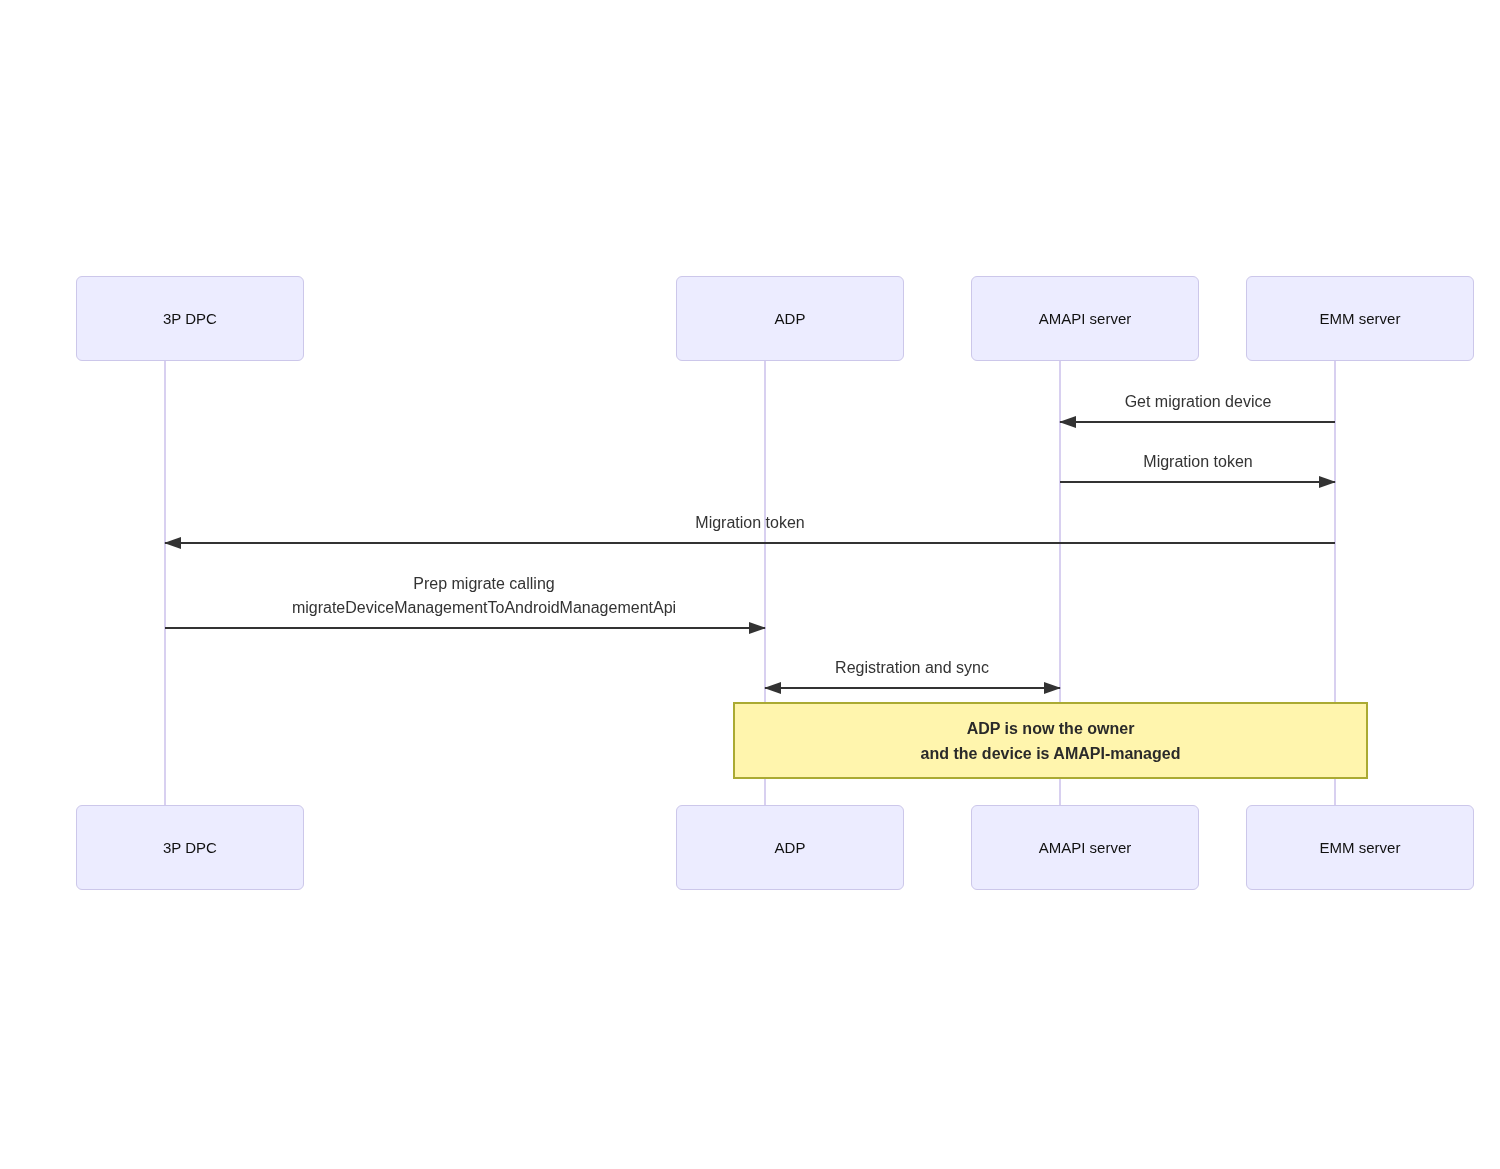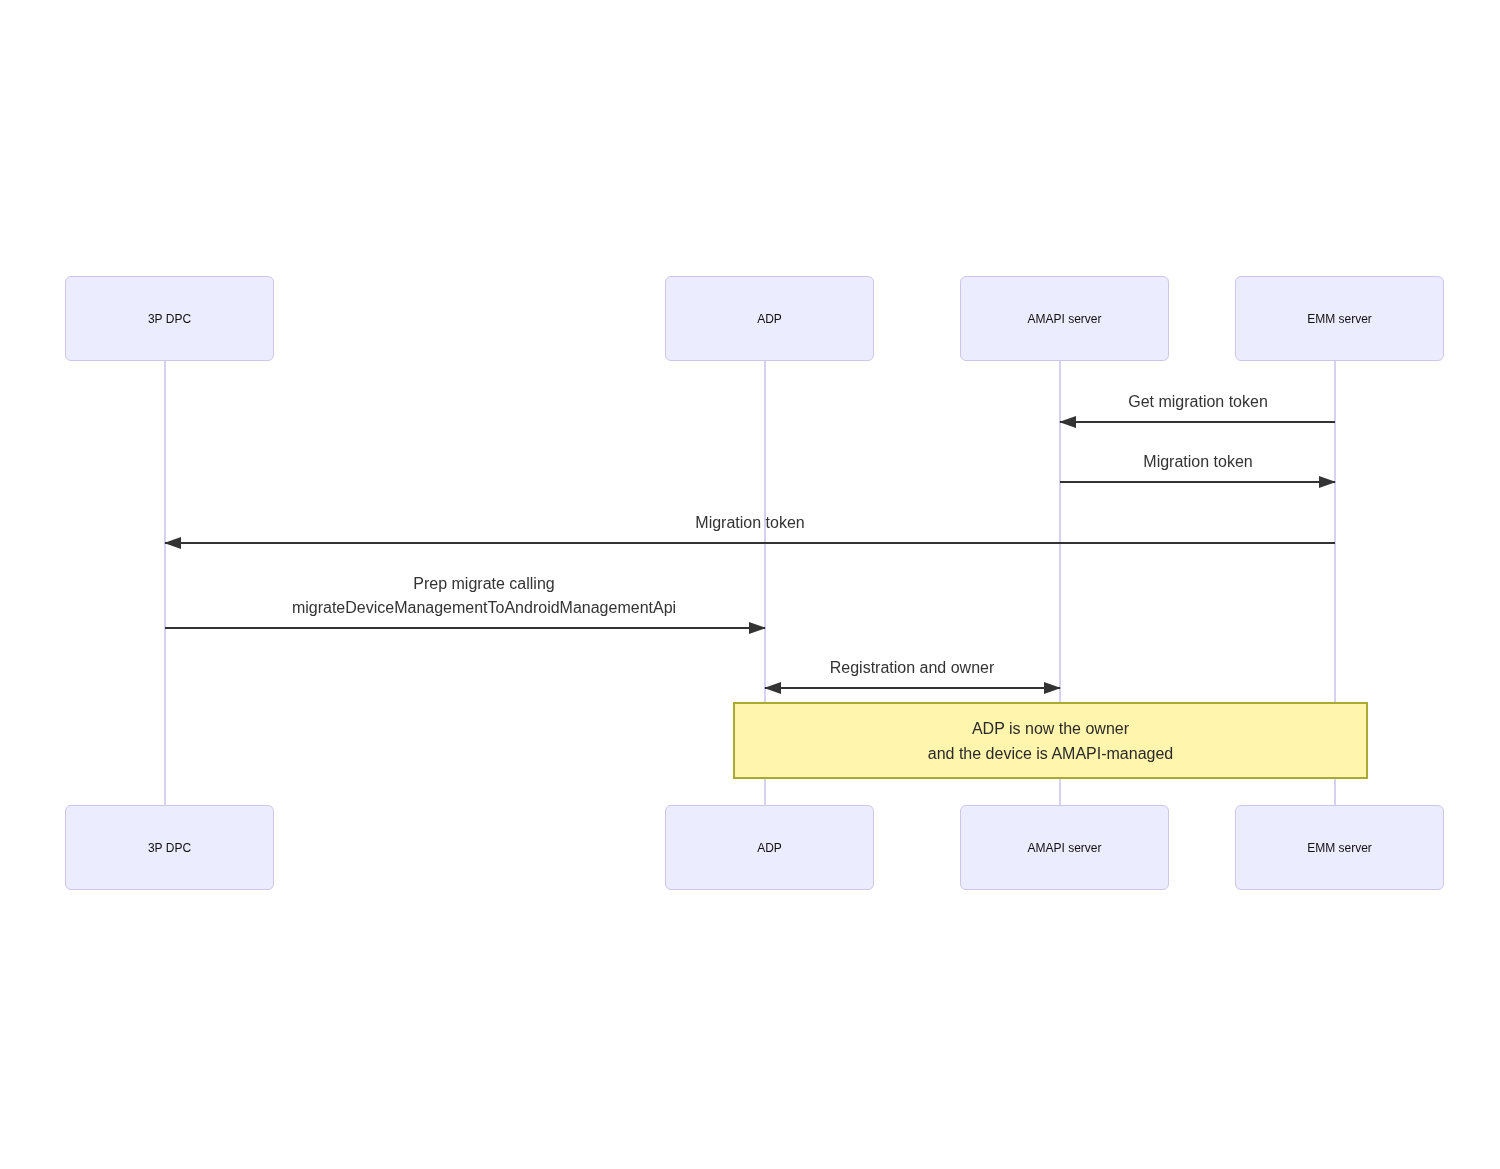--- a/index.html
+++ b/index.html
@@ -17,27 +17,27 @@
   html,body{margin:0;padding:0;background:var(--background);}
   .stage{
     position:relative;
     width:1500px;height:1169px;
     background:var(--background);
     font-family:"Liberation Sans","DejaVu Sans",sans-serif;
     overflow:hidden;
   }
   .actor{
     position:absolute;
-    width:209px;height:85px;
+    width:228px;height:85px;
     background:var(--actor-fill);
     border:1px solid var(--actor-border);
     border-radius:6px;
     box-sizing:border-box;
     display:flex;align-items:center;justify-content:center;
-    font-size:12px;color:var(--actor-text);
+    font-size:15px;color:var(--actor-text);margin-left:11px;
   }
   .lifeline{
     position:absolute;
     width:2px;top:361px;height:444px;
     background:var(--lifeline);
   }
   .msg-label{
     position:absolute;
     transform:translateX(-50%);
     font-size:16px;line-height:24px;
@@ -61,52 +61,52 @@
     border-left:17px solid var(--arrow);
   }
   .note{
     position:absolute;
     background:var(--note-fill);
     border:2px solid var(--note-border);
     box-sizing:border-box;
     display:flex;align-items:center;justify-content:center;
     font-size:16px;line-height:25px;
     color:var(--note-text);
-    white-space:pre-line;text-align:center;
+    white-space:pre-line;text-align:center;font-weight:bold;
   }
 </style>
 </head>
 <body>
 
 <div class="stage">
 
   <div class="lifeline" style="left:164px"></div>
   <div class="lifeline" style="left:764px"></div>
   <div class="lifeline" style="left:1059px"></div>
   <div class="lifeline" style="left:1334px"></div>
 
   <div class="actor" style="left:65px;top:276px">3P DPC</div>
   <div class="actor" style="left:665px;top:276px">ADP</div>
   <div class="actor" style="left:960px;top:276px">AMAPI server</div>
   <div class="actor" style="left:1235px;top:276px">EMM server</div>
 
-  <div class="msg-label" style="left:1198px;top:390px">Get migration token</div>
+  <div class="msg-label" style="left:1198px;top:390px">Get migration device</div>
   <div class="arrow head-left" style="left:1060px;top:421px;width:275px"></div>
 
   <div class="msg-label" style="left:1198px;top:450px">Migration token</div>
   <div class="arrow head-right" style="left:1060px;top:481px;width:275px"></div>
 
   <div class="msg-label" style="left:750px;top:511px">Migration token</div>
   <div class="arrow head-left" style="left:165px;top:542px;width:1170px"></div>
 
   <div class="msg-label" style="left:484px;top:572px">Prep migrate calling
 migrateDeviceManagementToAndroidManagementApi</div>
   <div class="arrow head-right" style="left:165px;top:627px;width:600px"></div>
 
-  <div class="msg-label" style="left:912px;top:656px">Registration and owner</div>
+  <div class="msg-label" style="left:912px;top:656px">Registration and sync</div>
   <div class="arrow head-left head-right" style="left:765px;top:687px;width:295px"></div>
 
   <div class="note" style="left:733px;top:702px;width:635px;height:77px">ADP is now the owner
 and the device is AMAPI-managed</div>
 
   <div class="actor" style="left:65px;top:805px">3P DPC</div>
   <div class="actor" style="left:665px;top:805px">ADP</div>
   <div class="actor" style="left:960px;top:805px">AMAPI server</div>
   <div class="actor" style="left:1235px;top:805px">EMM server</div>
 

